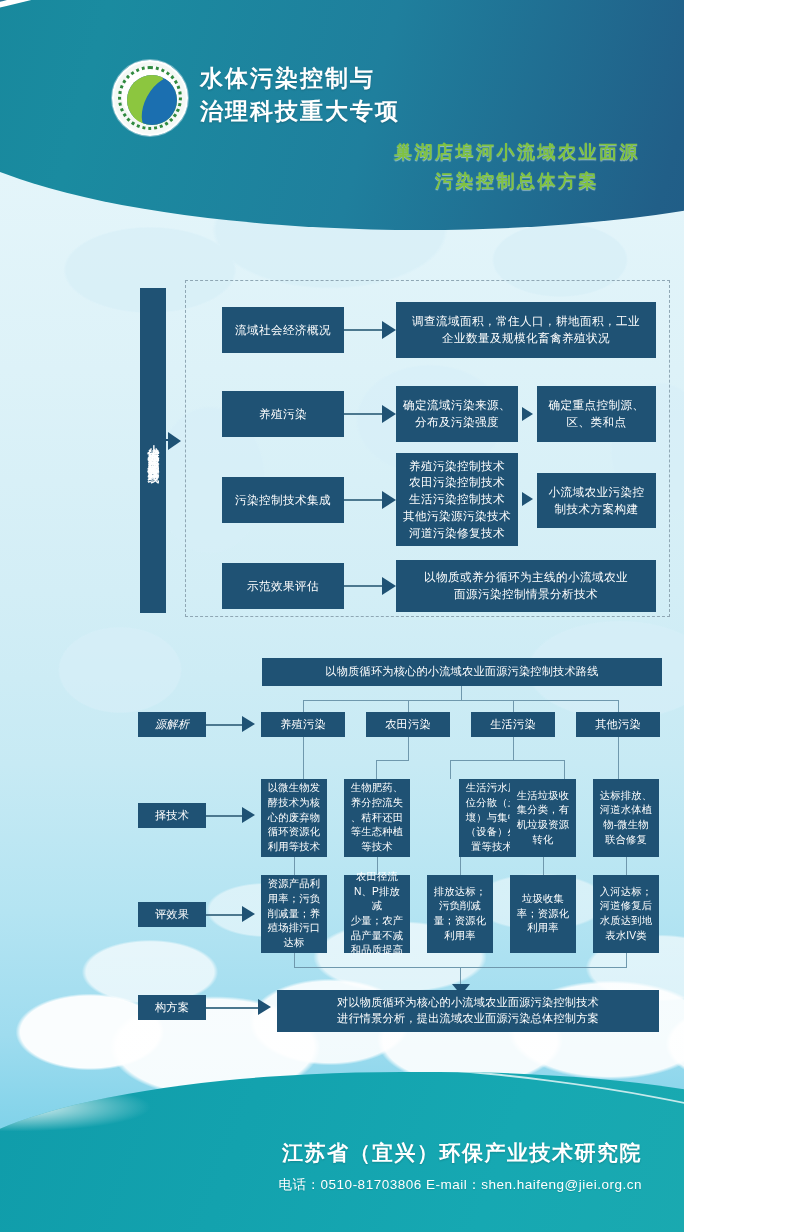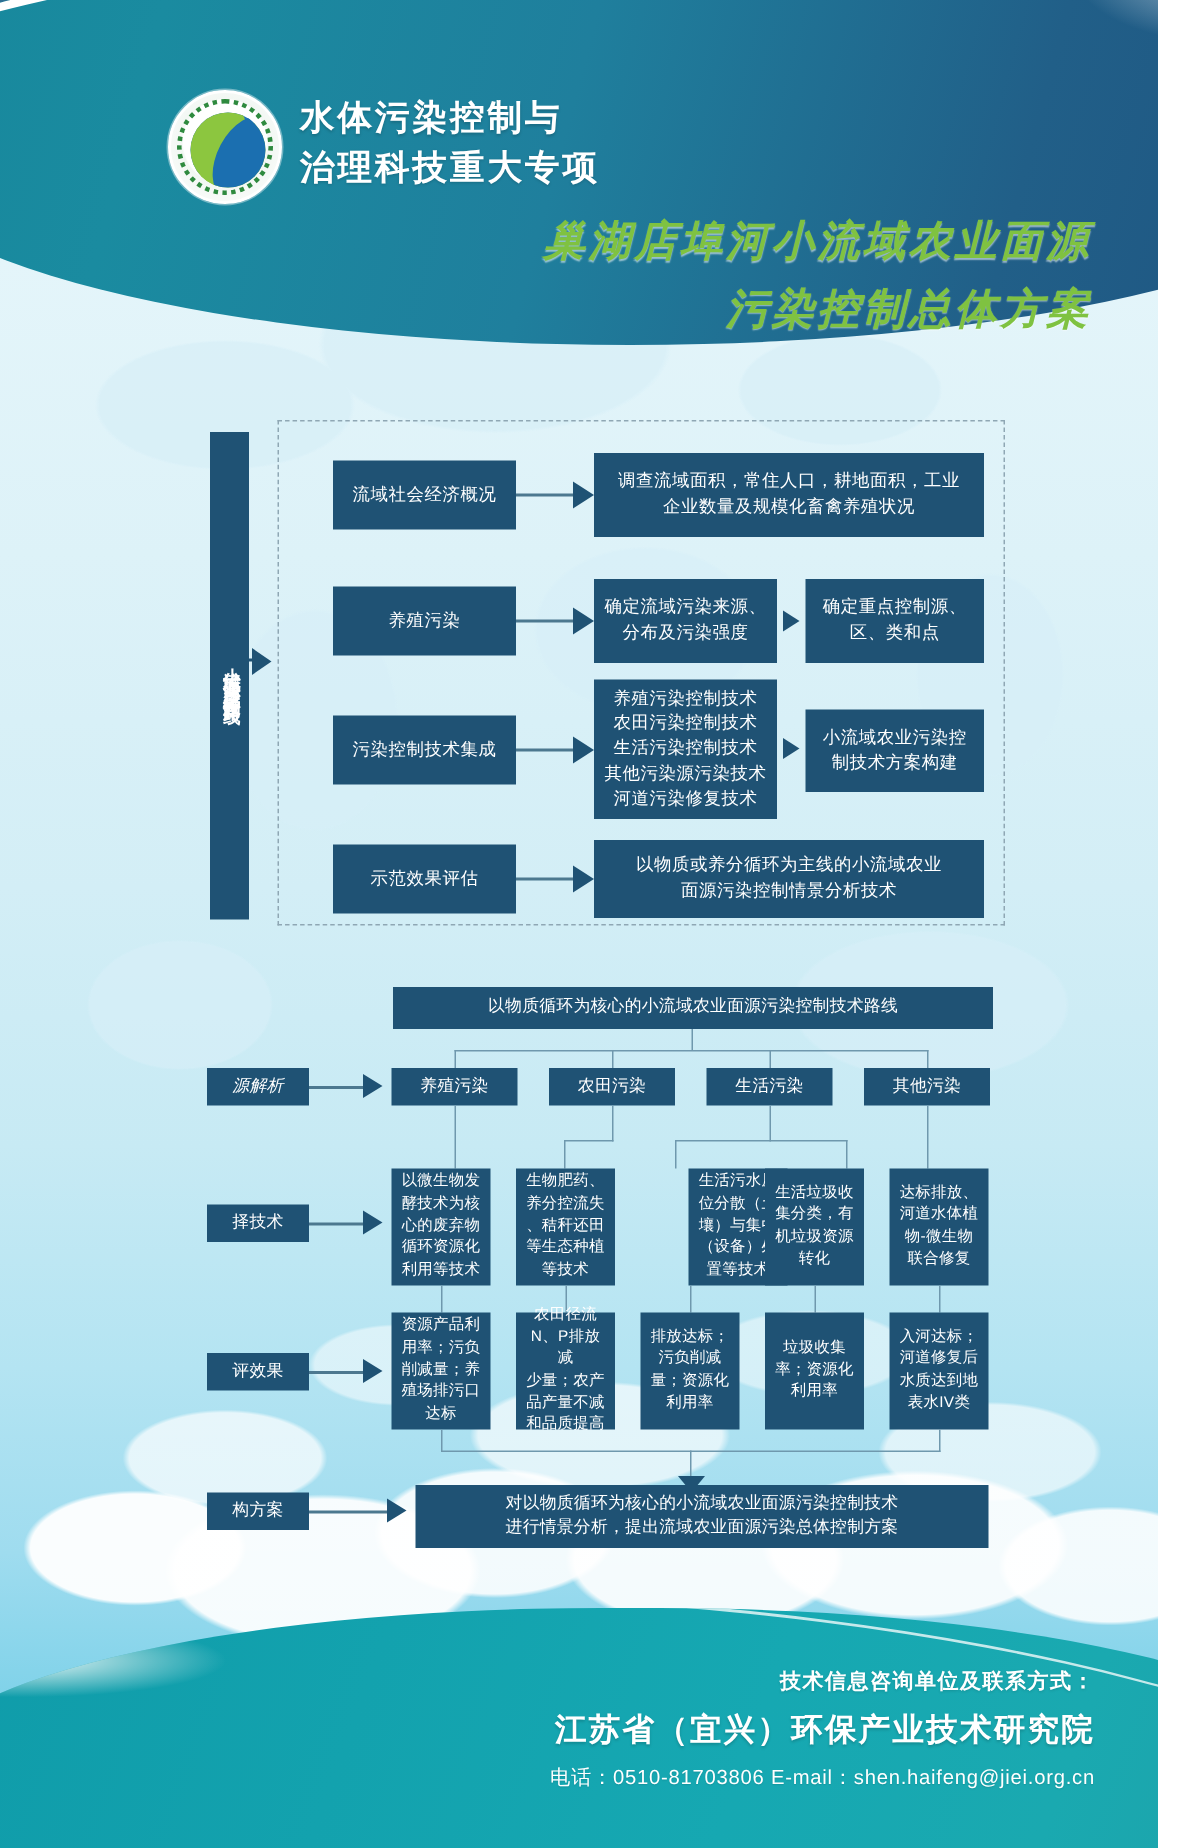--- a/index.html
+++ b/index.html
@@ -3,21 +3,21 @@
 <meta charset="utf-8">
 <style>
   * { box-sizing: border-box; margin: 0; padding: 0; }
   html, body {
     width: 800px; height: 1232px;
     font-family: "Liberation Sans", "DejaVu Sans", sans-serif;
     overflow: hidden;
   }
   #poster {
     position: relative;
-    width: 772px; height: 1232px;
+    width: 684px; height: 1232px;
     background: linear-gradient(180deg,
         #eaf8fb 0%,
         #e4f5fa 14%,
         #ddf2f8 30%,
         #d3eef6 48%,
         #c7eaf4 62%,
         #b4e4f2 74%,
         #9fdcef 84%,
         #7fd2e9 92%,
         #4fc4dd 100%);
@@ -130,26 +130,25 @@
 
   .brand {
     position: absolute; left: 200px; top: 62px;
     color: #ffffff; font-weight: 700; font-size: 23px; line-height: 1.42;
     letter-spacing: 2px;
     text-shadow: 0 1px 2px rgba(0,0,0,.18);
   }
 
   .poster-title {
     position: absolute; right: 44px; top: 138px;
-    text-align: right;
+    text-align: center;
     color: #7fc241;
-    font-weight: 700; font-size: 28px; line-height: 1.62;
+    font-weight: 700; font-size: 18px; line-height: 1.62;
     letter-spacing: 2.5px;
     text-shadow: 0 1px 1px rgba(255,255,255,.55);
-    font-style: italic;
   }
 
   
   .upper-section { position: absolute; left: 0; top: 280px; width: 800px; height: 350px; }
   .dashed-area {
     position: absolute; left: 185px; top: 0px; width: 485px; height: 337px;
     border: 1.6px dashed #8fa7b4;
   }
   .side-label {
     position: absolute; left: 140px; top: 8px;
@@ -437,18 +436,17 @@
 进行情景分析，提出流域农业面源污染总体控制方案</div>
   </div>
 
   <div class="footer-band">
     <div class="footer-swoosh"></div>
     <div class="footer-swoosh-thin"></div>
     <div class="footer-gloss"></div>
   </div>
 
   <div class="footer-text">
-    <div class="f-line1">技术信息咨询单位及联系方式：</div>
     <div class="f-line2">江苏省（宜兴）环保产业技术研究院</div>
     <div class="f-line3">电话：0510-81703806  E-mail：shen.haifeng@jiei.org.cn</div>
   </div>
 
 </div>
 
 </body></html>

